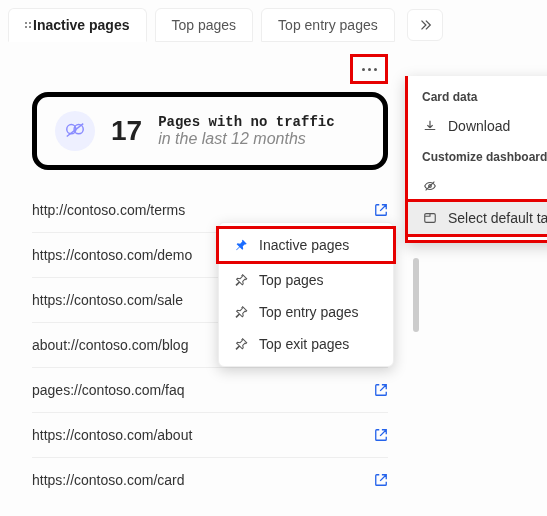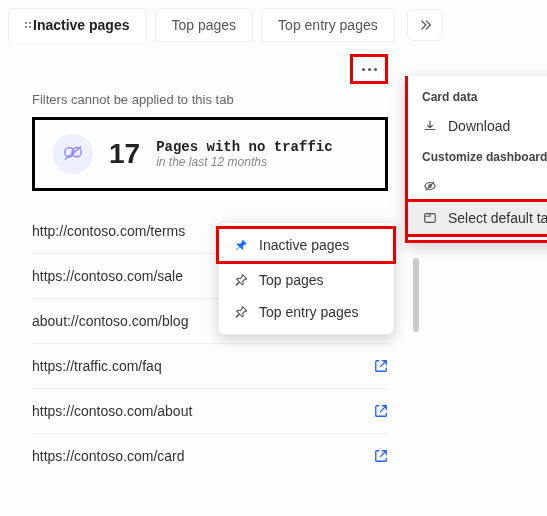--- a/index.html
+++ b/index.html
@@ -15,25 +15,25 @@
     .card-body { padding: 12px 32px 0 32px; width: 420px; }
     
     .more-btn-wrap { display: flex; justify-content: flex-end; padding-right: 0; margin-bottom: 8px; position: relative; }
     .more-btn-box { border: 3px solid #e60000; padding: 2px; display: inline-flex; }
     .more-btn { width: 28px; height: 20px; display: flex; align-items: center; justify-content: center; cursor: pointer; }
     .dots { display: flex; gap: 3px; }
     .dots span { width: 3px; height: 3px; background: #555; border-radius: 50%; display: block; }
     
     .filter-note { font-size: 13px; color: #666; margin-bottom: 10px; }
     
-    .stat-card { border: 3px solid #000000; border-radius: 0; padding: 14px 18px; display: flex; align-items: center; gap: 16px; margin-bottom: 18px; }
+    .stat-card { border: 5px solid #000000; border-radius: 16px; padding: 14px 18px; display: flex; align-items: center; gap: 16px; margin-bottom: 18px; }
     .stat-icon-wrap { width: 40px; height: 40px; border-radius: 50%; background: #eef0ff; display: flex; align-items: center; justify-content: center; }
     .stat-number { font-size: 28px; font-weight: 600; color: #222; }
     .stat-text .stat-title { font-size: 14px; font-weight: 600; color: #222; font-family: Liberation Mono, monospace; }
-    .stat-text .stat-sub { font-size: 12px; font-style: italic; color: #888; }
+    .stat-text .stat-sub { font-size: 16px; font-style: italic; color: #888; }
     
     .url-list { }
     .url-row { display: flex; justify-content: space-between; align-items: center; padding: 14px 0; border-bottom: 1px solid #eee; font-size: 14px; color: #333; }
     .url-row:last-child { border-bottom: none; }
     .ext-icon { color: #2563eb; }
     
     
     .flyout { position: absolute; background: #fff; border-radius: 6px; box-shadow: 0 4px 14px rgba(0,0,0,0.18); padding: 6px 0; }
     .flyout.main { left: 405px; top: 76px; width: 174px; border: 3px solid #e60000; border-top: none; border-radius: 0; }
     .flyout-section-label { font-size: 12px; font-weight: 600; color: #444; padding: 8px 14px 6px; }
@@ -79,21 +79,20 @@
       <div class="more-btn">
         <div class="dots">
             <span></span>
             <span></span>
             <span></span>
           </div>
       </div>
     </div>
   </div>
 
-  <div class="filter-note">Filters cannot be applied to this tab</div>
 
   <div class="stat-card">
     <div class="stat-icon-wrap">
       <svg width="22" height="22" viewBox="0 0 24 24" fill="none" stroke="#8a8cff" stroke-width="1.6">
           <circle cx="8" cy="10" r="5"></circle>
           <circle cx="16" cy="10" r="5"></circle>
           <line x1="3" y1="18" x2="21" y2="4"></line>
         </svg>
     </div>
     <div class="stat-number">17</div>
@@ -106,27 +105,30 @@
   <div class="url-list">
     <div class="url-row">
       <span>http://contoso.com/terms</span>
       <span class="ext-icon">
         <svg width="14" height="14" viewBox="0 0 16 16" fill="none" stroke="currentColor" stroke-width="1.5">
             <path d="M6 2H3a1 1 0 00-1 1v10a1 1 0 001 1h10a1 1 0 001-1v-3M9 2h5v5M14 2L7 9"></path>
           </svg>
       </span>
     </div>
     <div class="url-row">
+      <span>https://contoso.com/demo</span>
+    </div>
+    <div class="url-row">
       <span>https://contoso.com/sale</span>
     </div>
     <div class="url-row">
       <span>about://contoso.com/blog</span>
     </div>
     <div class="url-row">
-      <span>https://traffic.com/faq</span>
+      <span>pages://contoso.com/faq</span>
       <span class="ext-icon">
         <svg width="14" height="14" viewBox="0 0 16 16" fill="none" stroke="currentColor" stroke-width="1.5">
             <path d="M6 2H3a1 1 0 00-1 1v10a1 1 0 001 1h10a1 1 0 001-1v-3M9 2h5v5M14 2L7 9"></path>
           </svg>
       </span>
     </div>
     <div class="url-row">
       <span>https://contoso.com/about</span>
       <span class="ext-icon">
         <svg width="14" height="14" viewBox="0 0 16 16" fill="none" stroke="currentColor" stroke-width="1.5">
@@ -196,15 +198,23 @@
     <span>Top pages</span>
   </div>
   <div class="flyout-item">
     <span class="icon">
       <svg width="14" height="14" viewBox="0 0 16 16" fill="none" stroke="currentColor" stroke-width="1.2">
           <path d="M9.5 1.5l5 5-1 1-1-.5L10 9.5l.5 3-1 1-3-3L3 14l-.5-.5L6 10 3 7l1-1 3 .5L9.5 4l-.5-1 1-1z"></path>
         </svg>
     </span>
     <span>Top entry pages</span>
   </div>
+  <div class="flyout-item">
+    <span class="icon">
+      <svg width="14" height="14" viewBox="0 0 16 16" fill="none" stroke="currentColor" stroke-width="1.2">
+          <path d="M9.5 1.5l5 5-1 1-1-.5L10 9.5l.5 3-1 1-3-3L3 14l-.5-.5L6 10 3 7l1-1 3 .5L9.5 4l-.5-1 1-1z"></path>
+        </svg>
+    </span>
+    <span>Top exit pages</span>
+  </div>
 </div>
 
 <div class="scrollbar-track"></div>
 
 </body></html>

